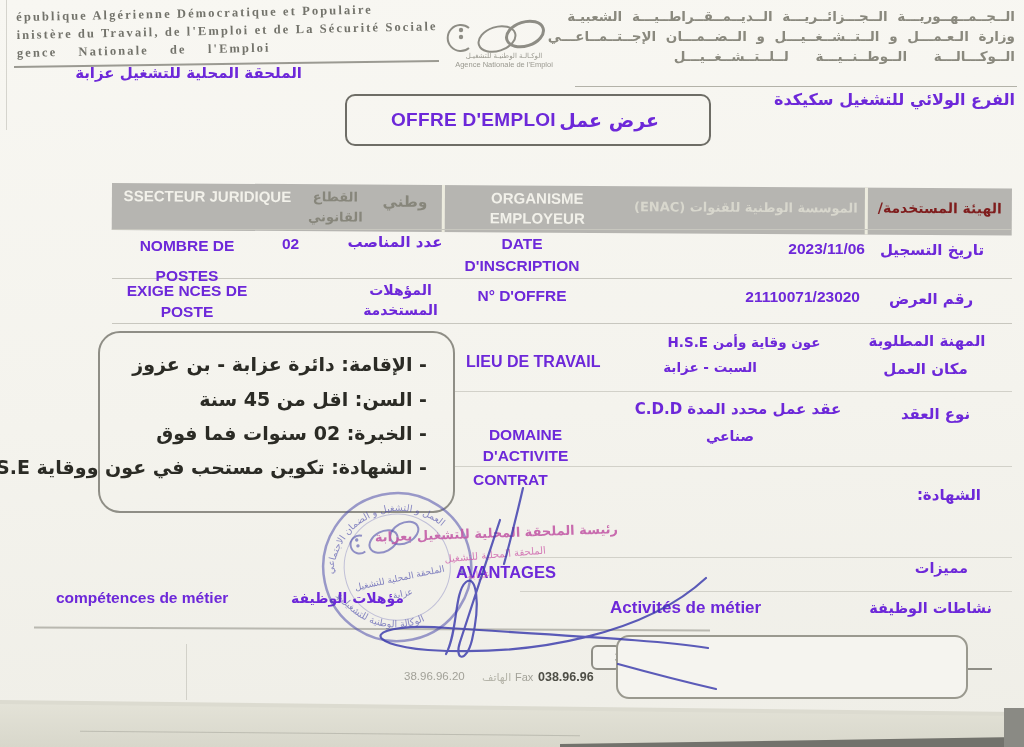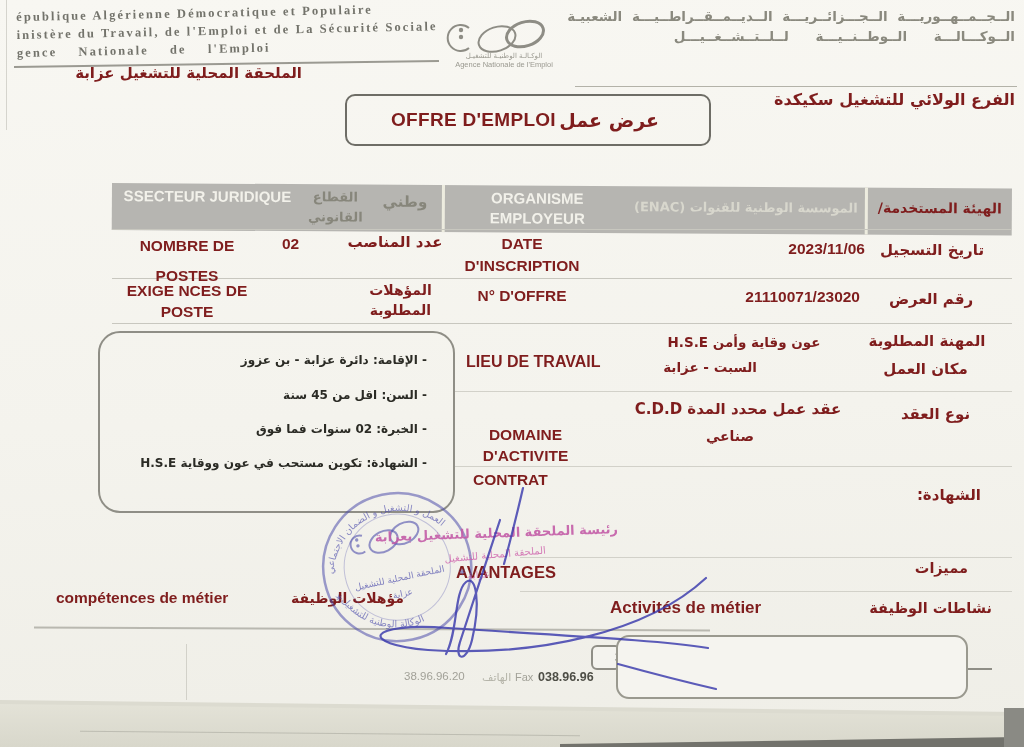--- a/index.html
+++ b/index.html
@@ -6,39 +6,39 @@
   #canvas{position:relative;width:1024px;height:747px;overflow:hidden;background:#dcdbd0;
           font-family:"Liberation Sans",sans-serif;}
   .abs{position:absolute;}
   .fr{font-family:"Liberation Sans",sans-serif;}
   .serif{font-family:"Liberation Serif",serif;}
   .ar{font-family:"DejaVu Sans",sans-serif;direction:rtl;}
   .b{font-weight:bold;}
   .nw{white-space:nowrap;}
   .ctr{text-align:center;}
   .rgt{text-align:right;}
-  .ink{color:#7f1d1d;}
+  .ink{color:#6d28d9;}
   .line{background:#c8c7bf;height:1px;}
   #paper{position:absolute;left:0;top:0;width:1024px;height:747px;
          background:linear-gradient(178deg,#f8f7f2 0%,#f4f3ed 55%,#efeee7 100%);
          clip-path:polygon(0 0,1024px 0,1024px 712px,0 700px);}
   #below-band{position:absolute;left:0;top:694px;width:1024px;height:53px;
          background:linear-gradient(180deg,#e6e5da,#d8d7cb);
          clip-path:polygon(0 10px,1024px 22px,1024px 53px,0 53px);}
   #dark-strip{position:absolute;left:560px;top:737px;width:464px;height:10px;background:#72726c;
          clip-path:polygon(0 70%,100% 0,100% 100%,0 100%);}
   #dark-corner{position:absolute;left:1004px;top:708px;width:20px;height:39px;background:#8a8a84;}
   .hdr-fr-line{font-size:12.5px;font-weight:bold;letter-spacing:2.1px;color:#73736b;line-height:18px;white-space:nowrap;}
   .hdr-ar{font-size:13.5px;font-weight:bold;color:#8a897e;line-height:20px;text-align:right;white-space:nowrap;word-spacing:5px;}
   #title-box{display:flex;align-items:center;justify-content:space-between;
          border:2px solid #6e6d66;border-radius:10px;padding:0 50px 0 44px;box-sizing:border-box;}
   #gray-bar{background:#b6b5b1;transform:rotate(.35deg);transform-origin:left top;}
   .bar-sep{position:absolute;top:0;width:3px;height:47px;background:#edecdf;}
   .cell{position:absolute;}
-  .cond-line{white-space:nowrap;font-weight:bold;font-size:12px;color:#2b2b25;}
+  .cond-line{white-space:nowrap;font-weight:bold;font-size:19px;color:#2b2b25;}
 </style>
 </head>
 <body>
 
 <div id="canvas">
 
   <div id="paper"></div>
   <div id="below-band"></div>
   <div class="abs" style="left:80px;top:733px;width:500px;height:1px;background:rgba(160,160,150,.5);transform:rotate(.5deg);"></div>
   <div id="dark-strip"></div>
@@ -59,20 +59,21 @@
       <ellipse cx="100" cy="26" rx="19" ry="12" transform="rotate(-18 100 26)" stroke-width="3"></ellipse>
     </g>
     <circle cx="36" cy="22" r="2.2" fill="#8e8d85"></circle>
     <circle cx="36" cy="29" r="2.2" fill="#8e8d85"></circle>
     <text x="79" y="50" text-anchor="middle" font-size="7" fill="#9a9990" font-family="DejaVu Sans">الوكـالـة الوطنيـة للتشغيـل</text>
     <text x="79" y="59" text-anchor="middle" font-size="7.5" fill="#9a9990" font-family="Liberation Sans">Agence Nationale de l'Emploi</text>
   </svg>
 
   <div class="abs ar" style="left:585px;top:6px;width:430px;">
     <div class="hdr-ar">الــجــمــهــوريـــة الــجـــزائــريـــة الــديــمــقــراطــيـــة الشعبيـة</div>
+    <div class="hdr-ar">وزارة الـعـمـــل و الــتــشــغــيـــل و الــضــمـــان الإجــتــمــاعـــي</div>
     <div class="hdr-ar" style="word-spacing:22px;">الــوكـــالـــة الــوطــنــيـــة لــلــتــشــغــيـــل</div>
   </div>
   <div class="abs" style="left:575px;top:86px;width:442px;height:1px;background:#b3b2a8;"></div>
 
   <div class="abs ar b ink" style="left:72px;top:64px;width:230px;font-size:15px;">الملحقة المحلية للتشغيل عزابة</div>
   <div class="abs ar b ink rgt" style="left:765px;top:90px;width:250px;font-size:16px;">الفرع الولائي للتشغيل سكيكدة</div>
 
   <div id="title-box" class="abs" style="left:345px;top:94px;width:366px;height:52px;">
     <span class="fr b ink" style="font-size:19px;letter-spacing:.3px;">OFFRE D'EMPLOI</span>
     <span class="ar b ink" style="font-size:19px;">عرض عمل</span>
@@ -96,21 +97,21 @@
   <div class="abs line" style="left:455px;top:466px;width:557px;background:#d2d1c9;"></div>
 
   <div class="abs fr b ctr ink" style="left:112px;top:231px;width:150px;font-size:15.5px;line-height:30px;">NOMBRE DE POSTES</div>
   <div class="abs fr b ctr ink" style="left:268px;top:235px;width:45px;font-size:15.5px;">02</div>
   <div class="abs ar b ctr ink nw" style="left:330px;top:233px;width:130px;font-size:15px;">عدد المناصب</div>
   <div class="abs fr b ctr ink" style="left:452px;top:233px;width:140px;font-size:15.5px;line-height:22px;">DATE D'INSCRIPTION</div>
   <div class="abs fr b rgt ink" style="left:730px;top:240px;width:135px;font-size:15.5px;">2023/11/06</div>
   <div class="abs ar b ctr ink nw" style="left:872px;top:241px;width:120px;font-size:15px;">تاريخ التسجيل</div>
 
   <div class="abs fr b ctr ink" style="left:112px;top:280px;width:150px;font-size:15.5px;line-height:21px;">EXIGE NCES DE POSTE</div>
-  <div class="abs ar b ctr ink" style="left:348px;top:280px;width:105px;font-size:14px;line-height:20px;">المؤهلات المطلوبة</div>
+  <div class="abs ar b ctr ink" style="left:348px;top:280px;width:105px;font-size:14px;line-height:20px;">المؤهلات المستخدمة</div>
   <div class="abs fr b ctr ink nw" style="left:452px;top:287px;width:140px;font-size:15.5px;">N° D'OFFRE</div>
   <div class="abs fr b rgt ink" style="left:705px;top:288px;width:155px;font-size:15.5px;">21110071/23020</div>
   <div class="abs ar b ctr ink nw" style="left:875px;top:290px;width:112px;font-size:15px;">رقم العرض</div>
 
   <div class="abs" style="left:98px;top:331px;width:357px;height:182px;border:2px solid #8f8e86;border-radius:22px;box-sizing:border-box;">
     <div class="abs ar cond-line" style="right:26px;top:20px;">- الإقامة: دائرة عزابة - بن عزوز</div>
     <div class="abs ar cond-line" style="right:26px;top:55px;">- السن: اقل من 45 سنة</div>
     <div class="abs ar cond-line" style="right:26px;top:89px;">- الخبرة: 02 سنوات فما فوق</div>
     <div class="abs ar cond-line" style="right:26px;top:123px;">- الشهادة: تكوين مستحب في عون ووقاية H.S.E</div>
   </div>

